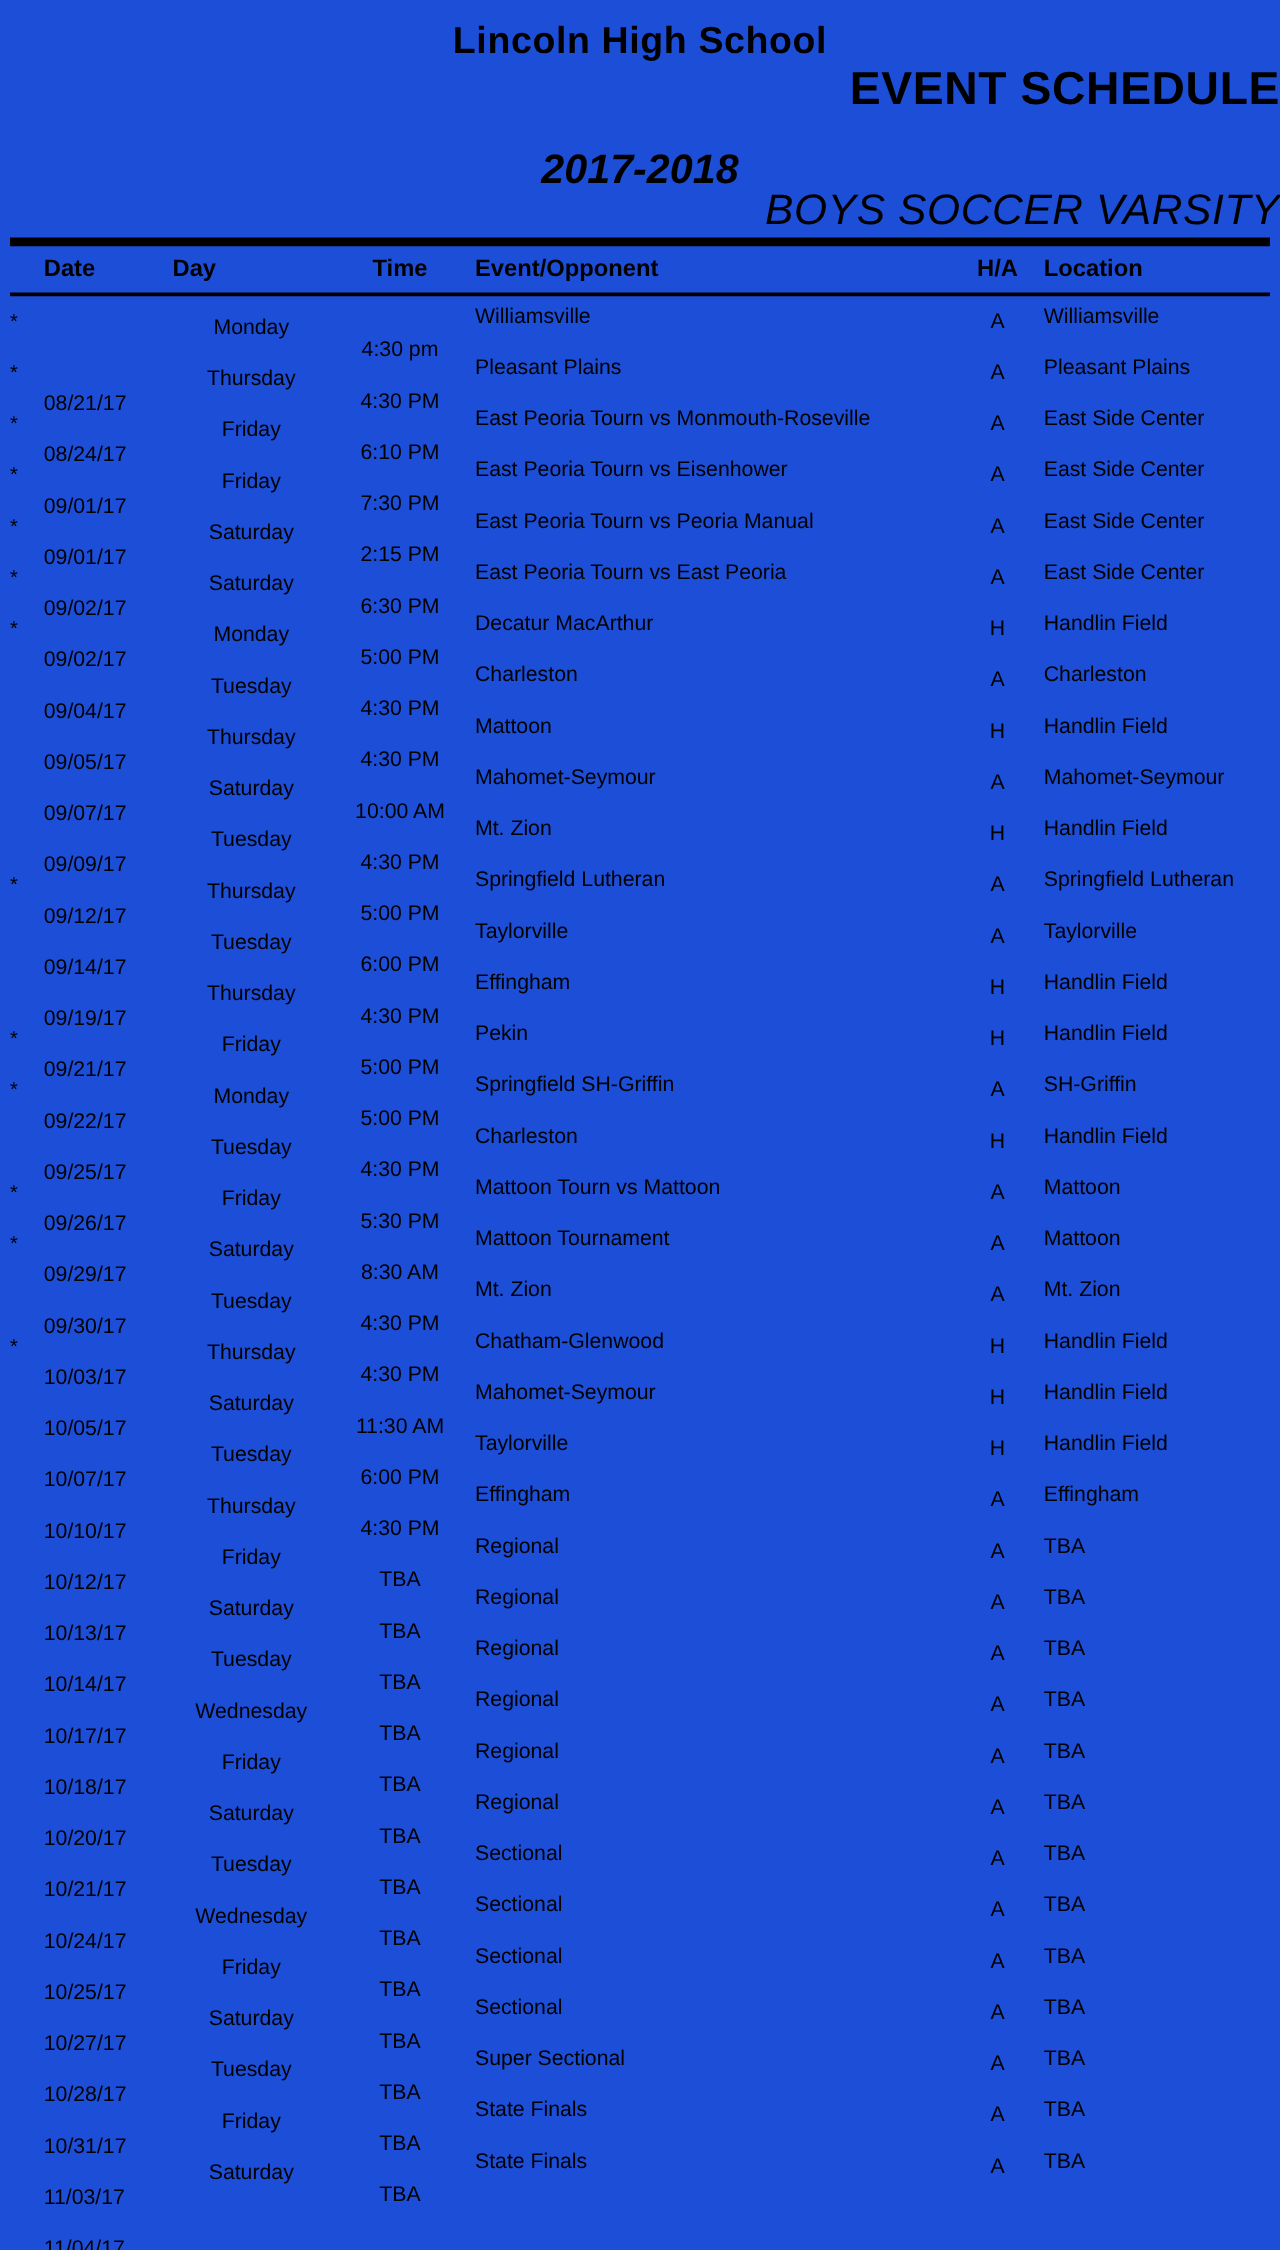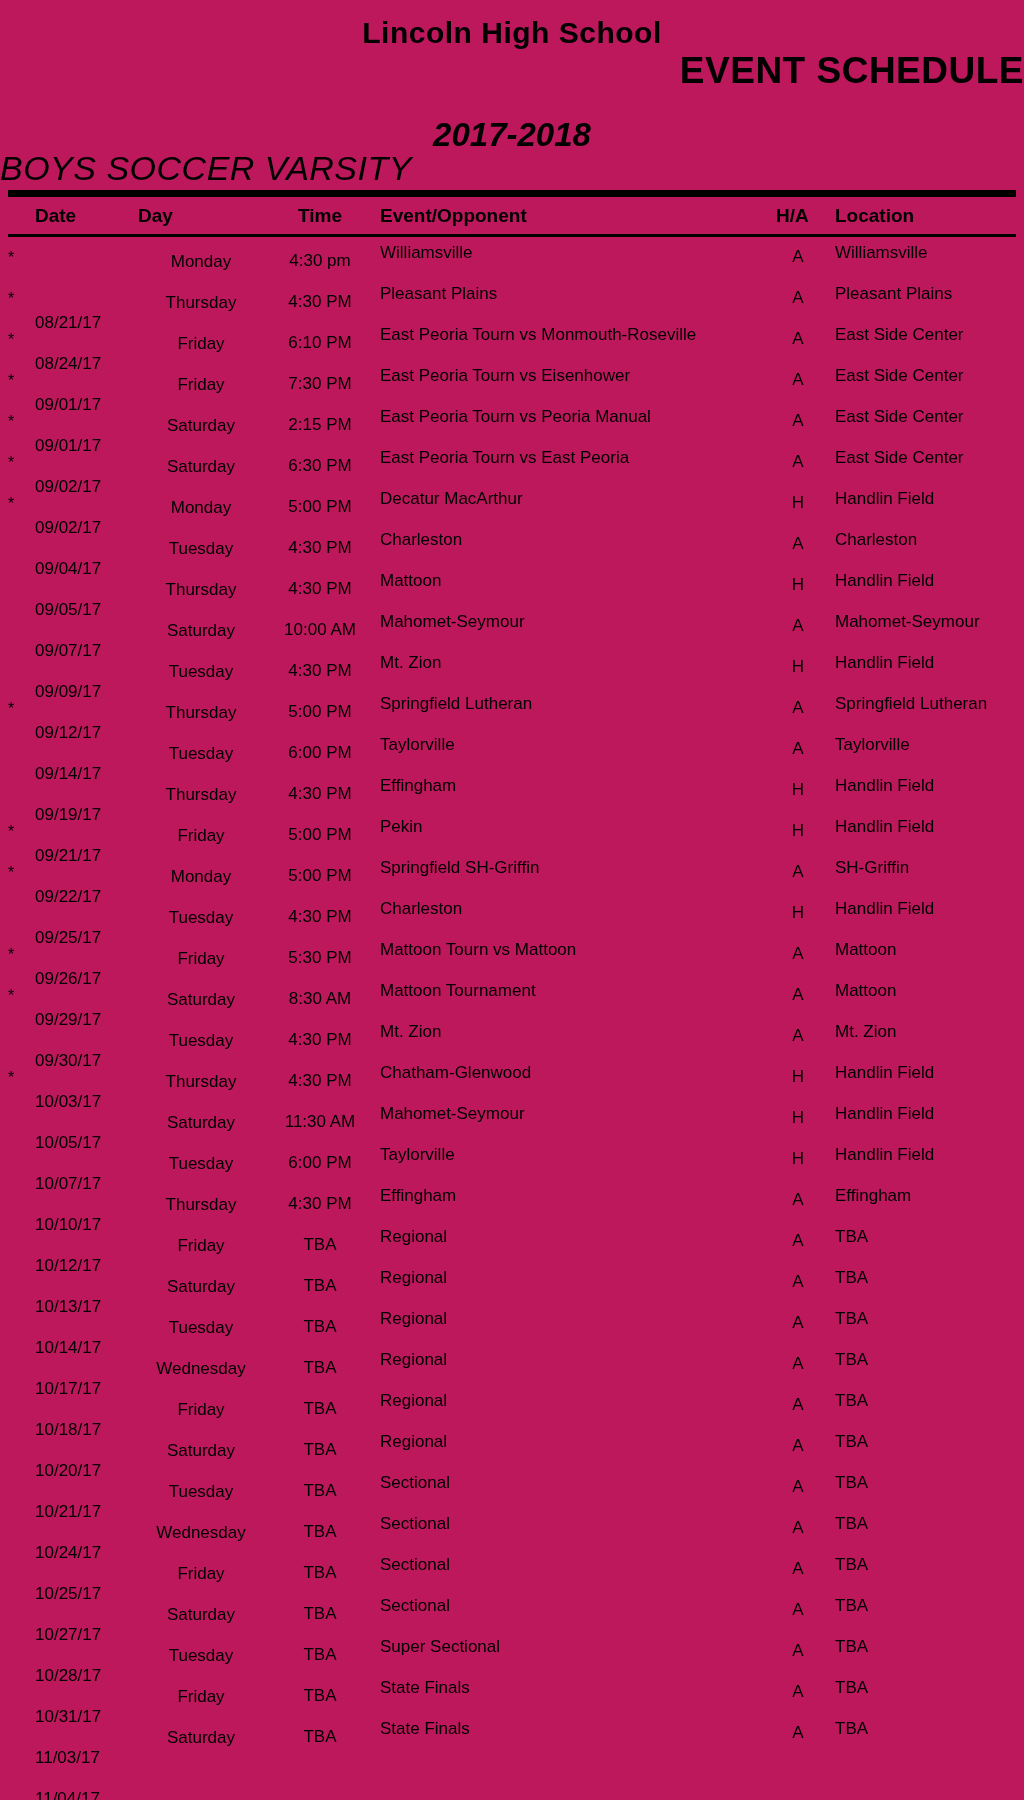--- a/index.html
+++ b/index.html
@@ -6,21 +6,21 @@
     margin: 0;
     padding: 0;
     background: #ffffff;
     color: #000000;
     font-family: "Liberation Sans", "DejaVu Sans", sans-serif;
   }
   .page {
     position: relative;
     width: 1024px;
     height: 1800px;
-    background: #be185d;
+    background: #1d4ed8;
     overflow: hidden;
   }
   
   .school-name {
     margin-top: 15px;
     text-align: center;
     font-size: 30px;
     font-weight: bold;
     line-height: 36px;
     letter-spacing: 0.5px;
@@ -34,21 +34,21 @@
   }
   .season {
     margin-top: 30px;
     text-align: center;
     font-size: 33px;
     font-weight: bold;
     font-style: italic;
     line-height: 28px;
   }
   .team-title {
-    text-align: left;
+    text-align: right;
     font-size: 34px;
     font-style: italic;
     line-height: 38px;
     letter-spacing: 0.5px;
   }
   
   .rule-thick {
     height: 7px;
     background: #000;
     margin: 3px 8px 0 8px;
@@ -69,35 +69,35 @@
   }
   .thead .c {
     font-weight: bold;
     font-size: 19px;
     padding-top: 8px;
   }
   .thead .h-date { padding-left: 9px; }
   .thead .h-day  { text-align: left; }
   .thead .h-time { text-align: center; }
   .thead .h-event{ padding-left: 4px; }
-  .thead .h-ha   { text-align: left; }
+  .thead .h-ha   { text-align: center; }
   .thead .h-loc  { padding-left: 15px; }
   
   .row {
     height: 41px;
   }
   .c {
     font-size: 17px;
     white-space: nowrap;
     overflow: visible;
   }
   .c.star  { padding-top: 12px; padding-left: 8px; font-size: 16px; }
   .c.date  { padding-top: 28px; padding-left: 9px; margin-top: 48px; }
   .c.day   { padding-top: 15px; text-align: center; }
-  .c.time  { padding-top: 14px; text-align: center; }
+  .c.time  { padding-top: 14px; text-align: center; margin-top: 19px; }
   .c.event { padding-top: 6px;  padding-left: 4px; }
   .c.ha    { padding-top: 10px; text-align: center; }
   .c.loc   { padding-top: 6px;  padding-left: 15px; }
 </style>
 </head>
 <body>
 
 <div class="page">
 
   <div class="school-name">Lincoln High School</div>

